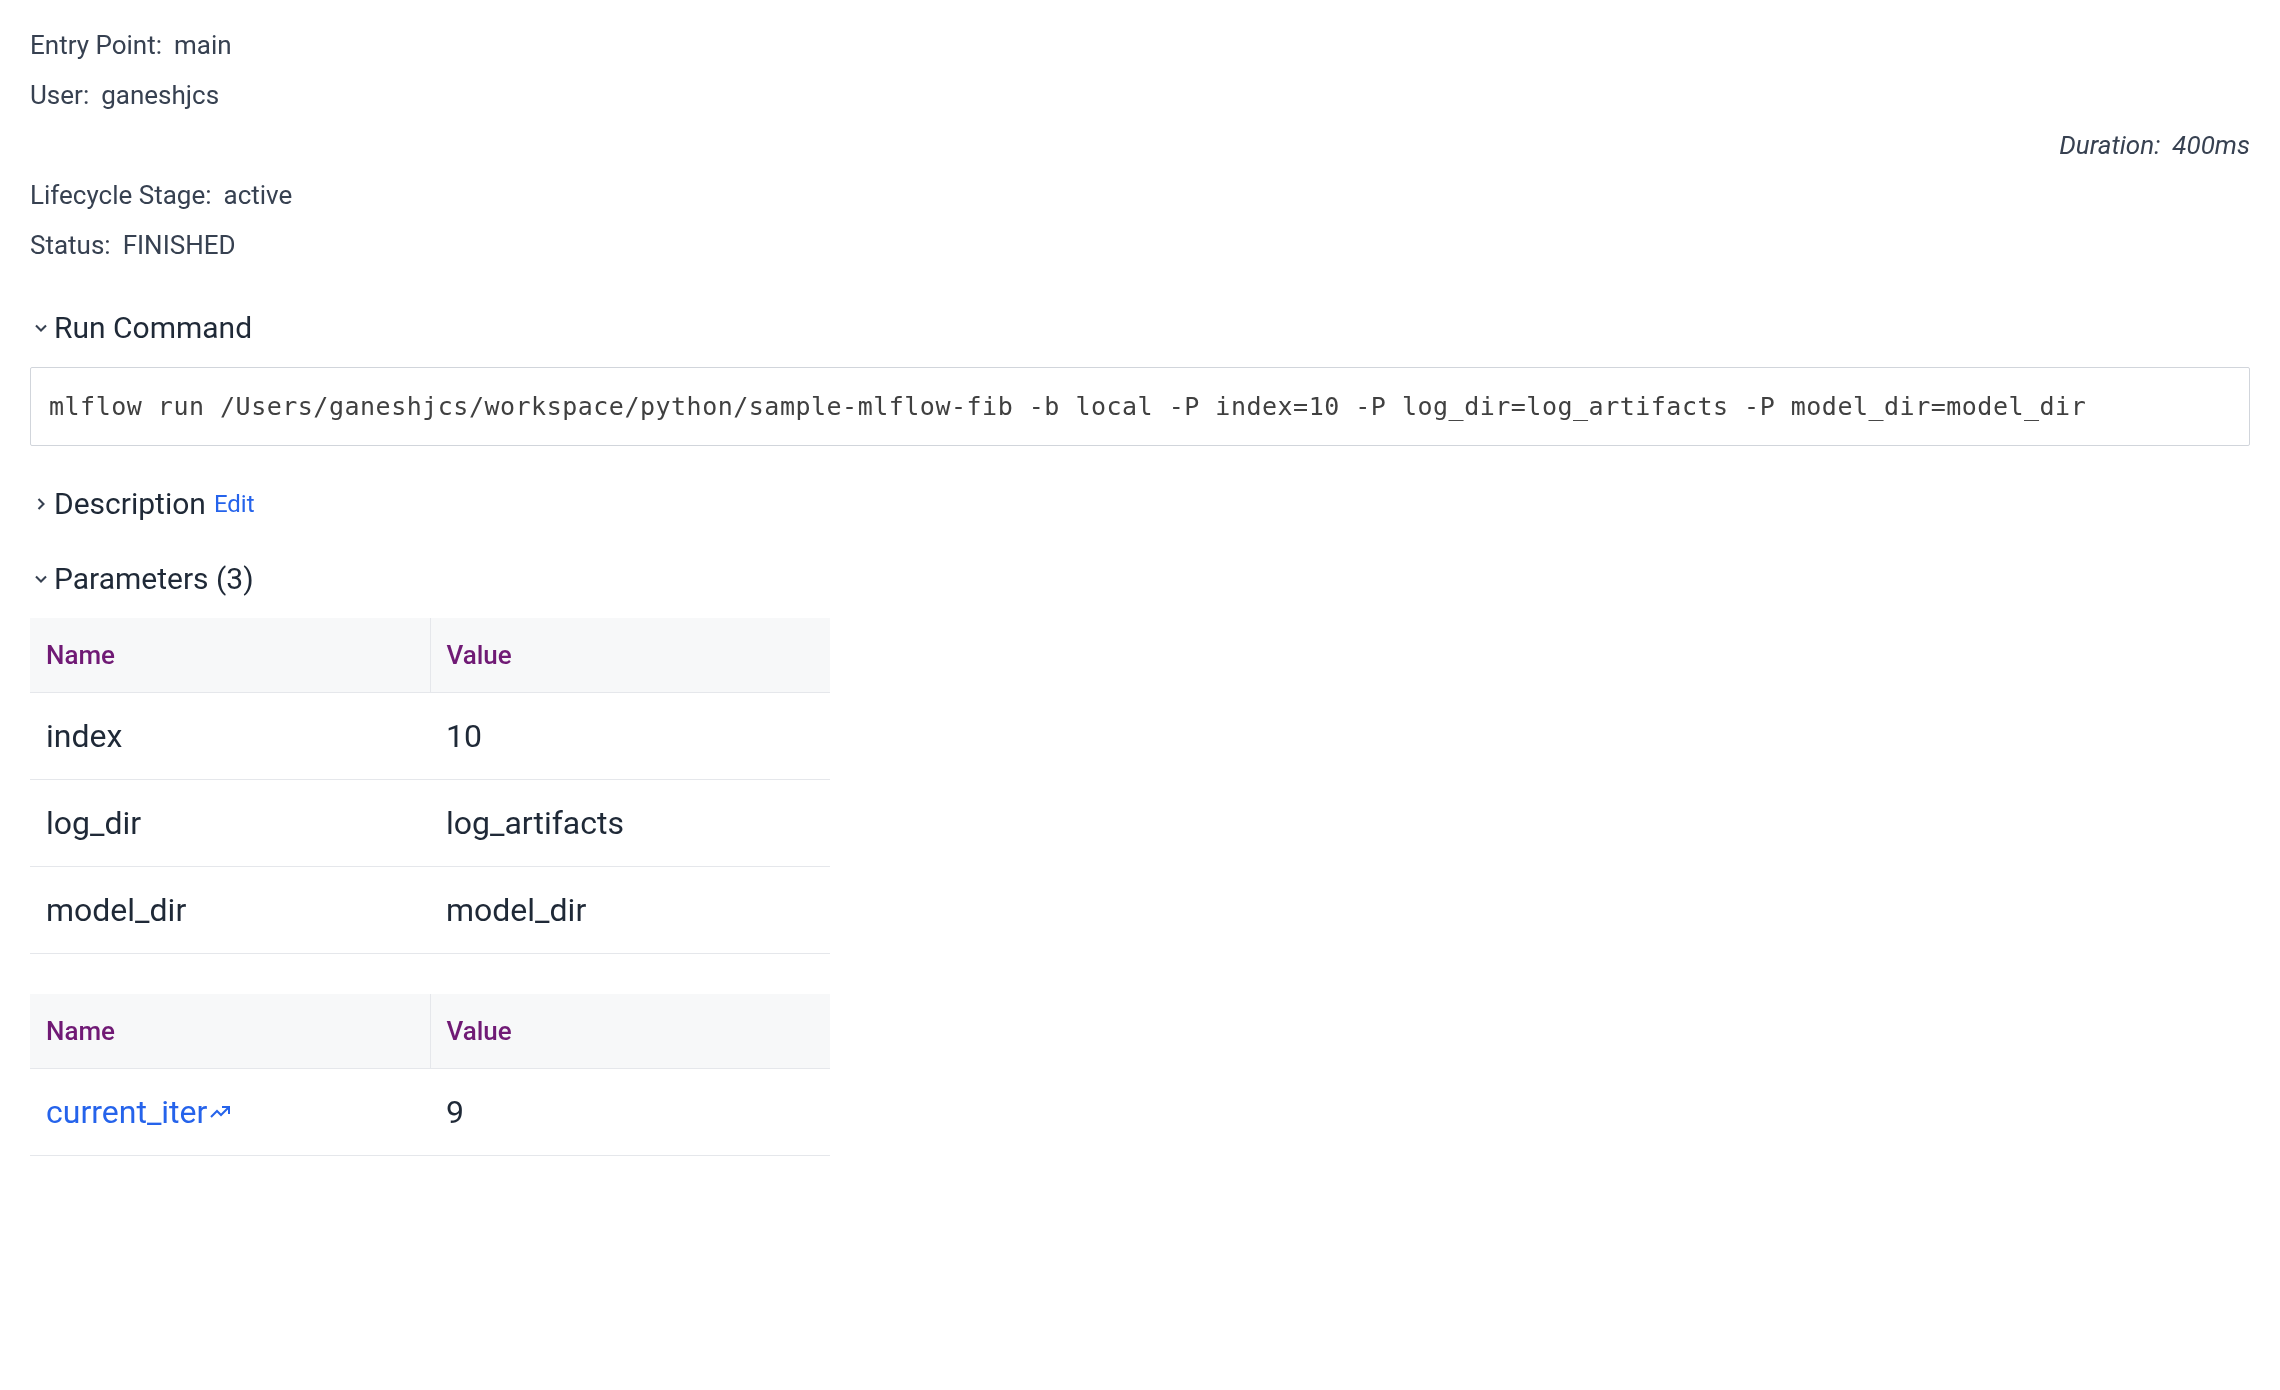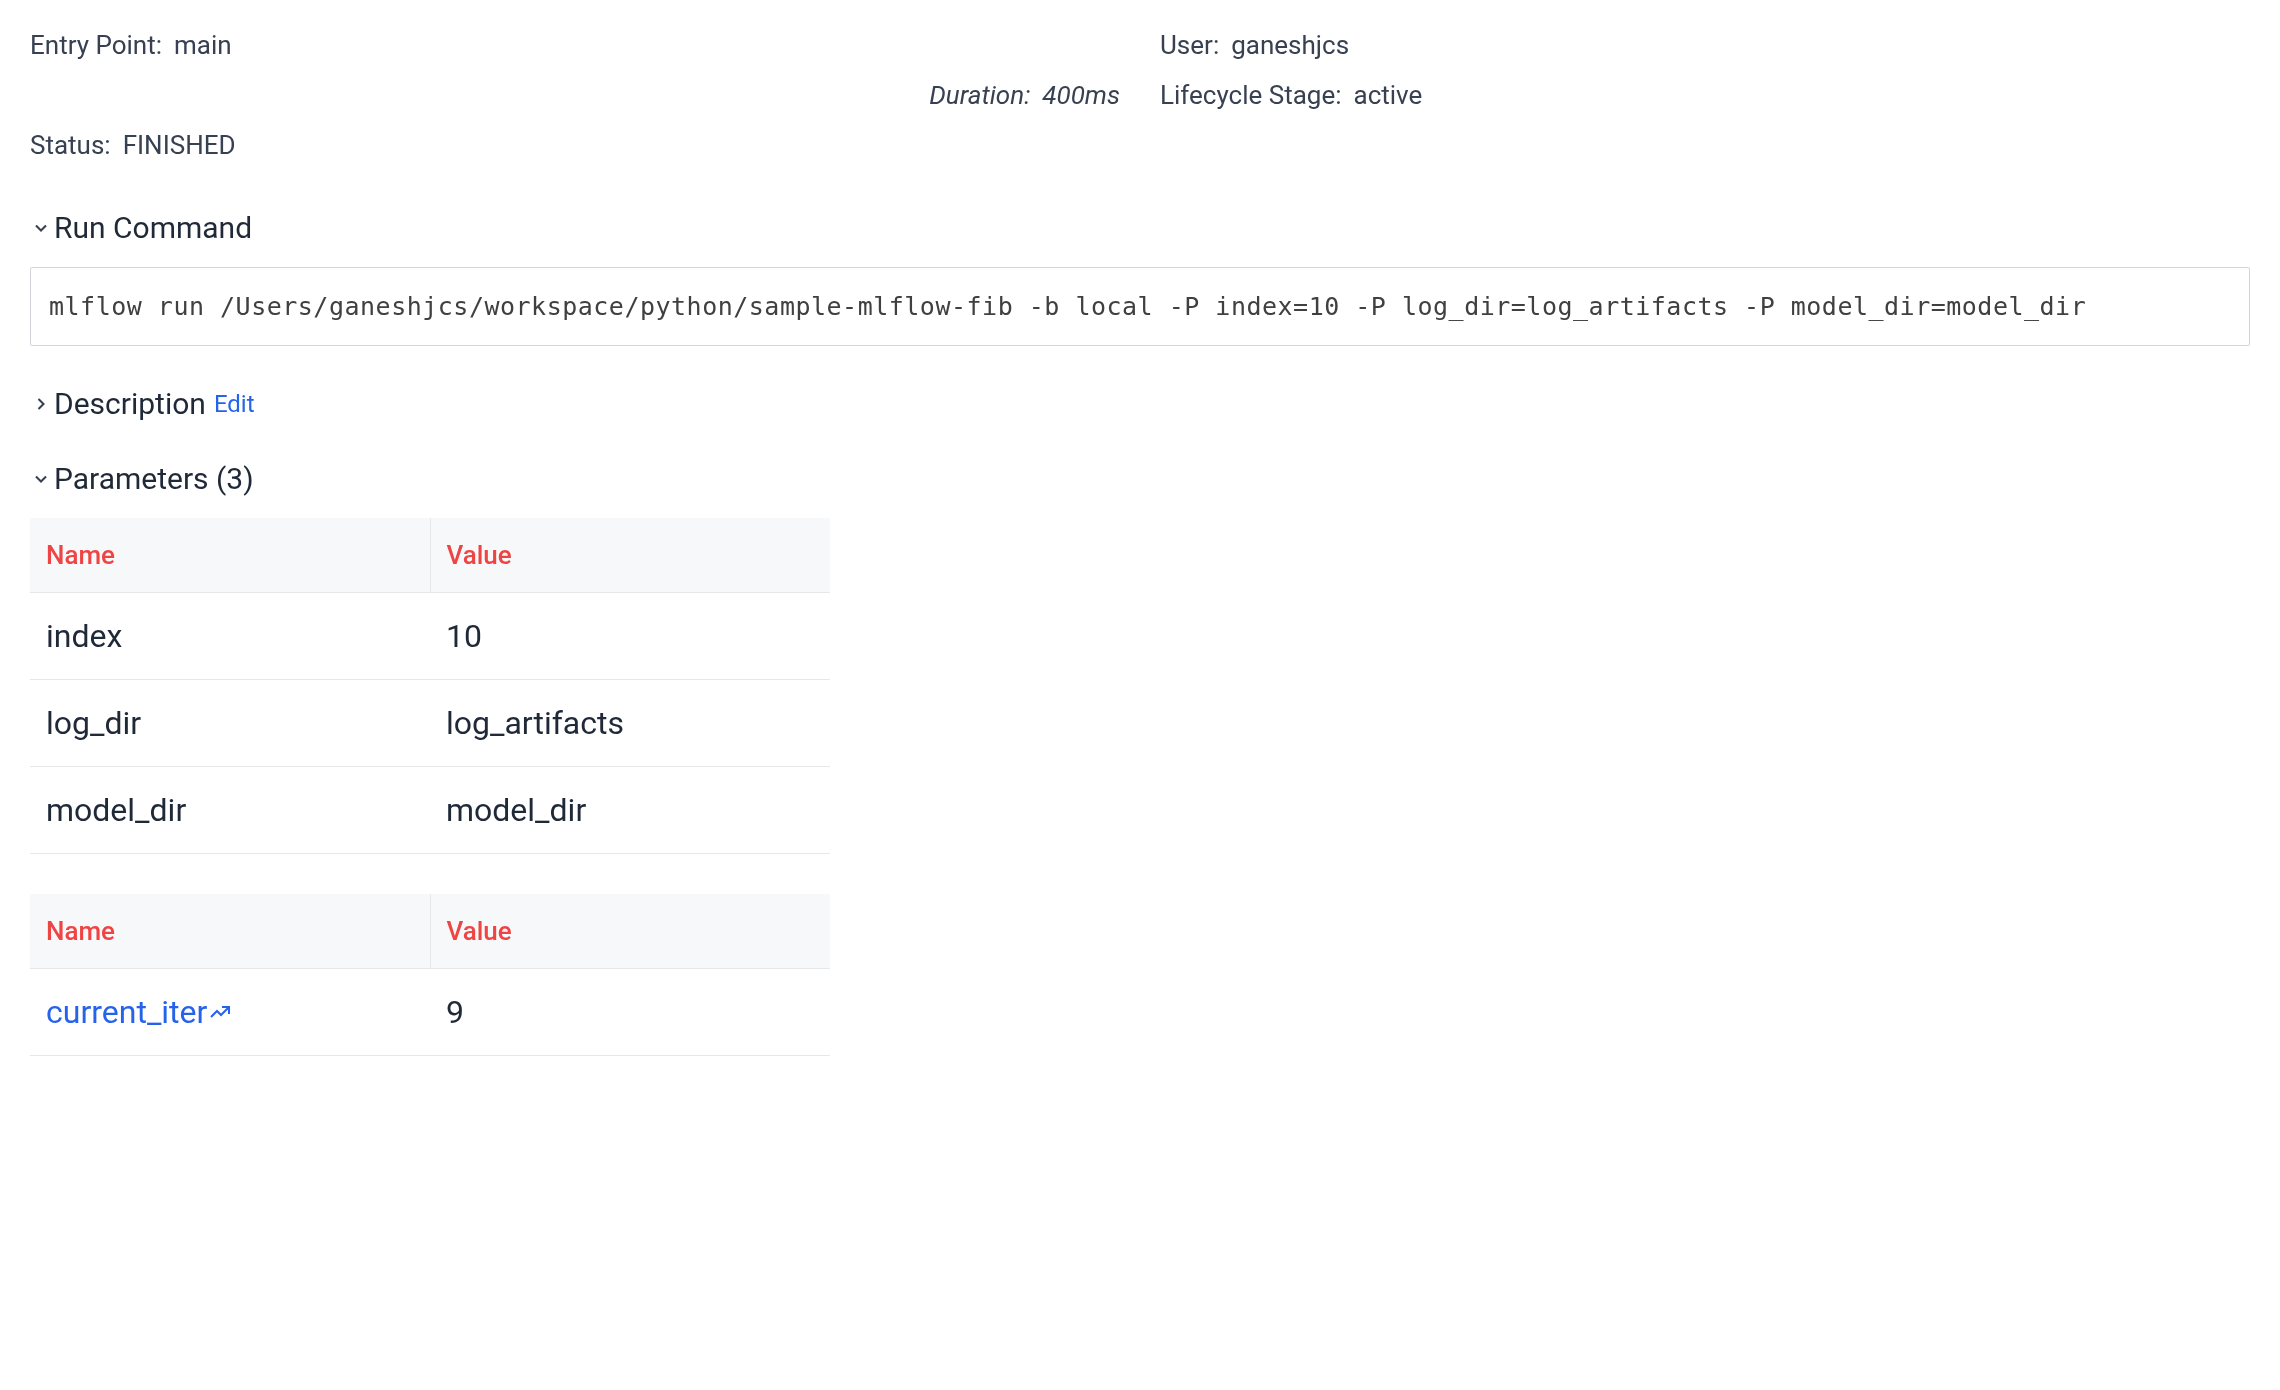--- a/index.html
+++ b/index.html
@@ -10,21 +10,21 @@
     body {
       font-family: -apple-system, BlinkMacSystemFont, "Segoe UI", Roboto, "Helvetica Neue", Arial, sans-serif;
       background: #ffffff;
       color: #1f2937;
       padding: 30px 30px 30px 30px;
       font-size: 26px;
       width: 2280px;
     }
     .info-grid {
       display: grid;
-      grid-template-columns: 1fr 1fr;
+      grid-template-columns: 1fr;
       gap: 20px 40px;
       margin-bottom: 50px;
     }
     .info-item {
       display: flex;
       align-items: center;
     }
     .info-item.right {
       justify-content: flex-end;
       font-style: italic;
@@ -93,21 +93,21 @@
       border-collapse: collapse;
       margin-top: 8px;
     }
     .data-table thead tr {
       background: #f7f8f9;
     }
     .data-table th {
       text-align: left;
       padding: 22px 16px;
       font-weight: 500;
-      color: #ef4444;
+      color: #701a75;
       font-size: 26px;
       border-bottom: 1px solid #e5e7eb;
     }
     .data-table th:first-child {
       width: 400px;
       border-right: 1px solid #e5e7eb;
     }
     .data-table td {
       padding: 24px 16px;
       border-bottom: 1px solid #e5e7eb;

